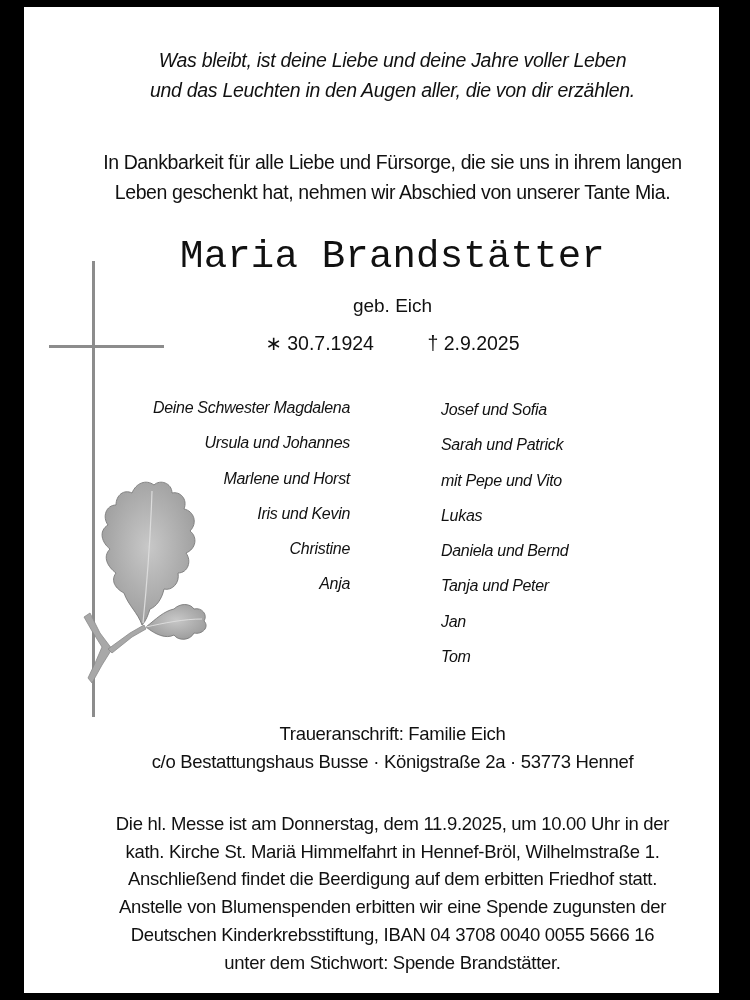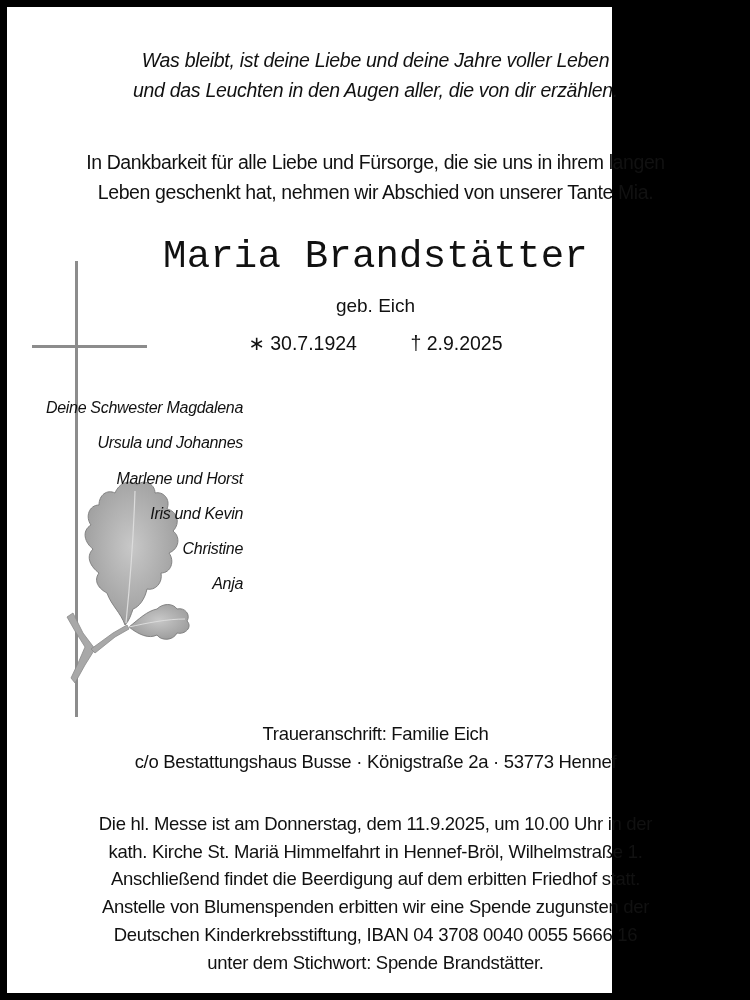--- a/index.html
+++ b/index.html
@@ -1,17 +1,17 @@
 <!DOCTYPE html>
 <html><head>
 <meta charset="utf-8">
 <style>
   html, body { margin: 0; padding: 0; }
   body { width: 750px; height: 1000px; background: #000; position: relative; overflow: hidden; font-family: "Liberation Sans", "DejaVu Sans", sans-serif; color: #111; }
-  .card { position: absolute; left: 7px; top: 7px; width: 605px; height: 986px; background: #fff; }
+  .card { position: absolute; left: 24px; top: 7px; width: 695px; height: 986px; background: #fff; }
   .abs { position: absolute; }
   .center { left: 0; width: 737px; text-align: center; }
   .quote { font-style: italic; font-size: 19.5px; line-height: 30px; letter-spacing: -0.3px; }
   .intro { font-size: 19.5px; line-height: 30px; letter-spacing: -0.4px; }
   .name { font-size: 39px; letter-spacing: 0.2px; line-height: 44px; font-family: Liberation Mono, monospace; }
   .nee { font-size: 19px; }
   .dates { font-size: 19.5px; }
   .dates span { display: inline-block; }
   .col-left { right: 369px; text-align: right; }
   .col-right { left: 417px; text-align: left; }
@@ -74,20 +74,30 @@
 
   <div class="abs col-left" style="top:383px;">
     <div class="mourner">Deine Schwester Magdalena</div>
     <div class="mourner">Ursula und Johannes</div>
     <div class="mourner">Marlene und Horst</div>
     <div class="mourner">Iris und Kevin</div>
     <div class="mourner">Christine</div>
     <div class="mourner">Anja</div>
   </div>
 
+  <div class="abs col-right" style="top:385px;">
+    <div class="mourner">Josef und Sofia</div>
+    <div class="mourner">Sarah und Patrick</div>
+    <div class="mourner">mit Pepe und Vito</div>
+    <div class="mourner">Lukas</div>
+    <div class="mourner">Daniela und Bernd</div>
+    <div class="mourner">Tanja und Peter</div>
+    <div class="mourner">Jan</div>
+    <div class="mourner">Tom</div>
+  </div>
 
   <div class="abs center addr" style="top:713px;">
     <div>Traueranschrift: Familie Eich</div>
     <div>c/o Bestattungshaus Busse · Königstraße 2a · 53773 Hennef</div>
   </div>
 
   <div class="abs center notice" style="top:803px;">
     <div>Die hl. Messe ist am Donnerstag, dem 11.9.2025, um 10.00 Uhr in der</div>
     <div>kath. Kirche St. Mariä Himmelfahrt in Hennef-Bröl, Wilhelmstraße 1.</div>
     <div>Anschließend findet die Beerdigung auf dem erbitten Friedhof statt.</div>

